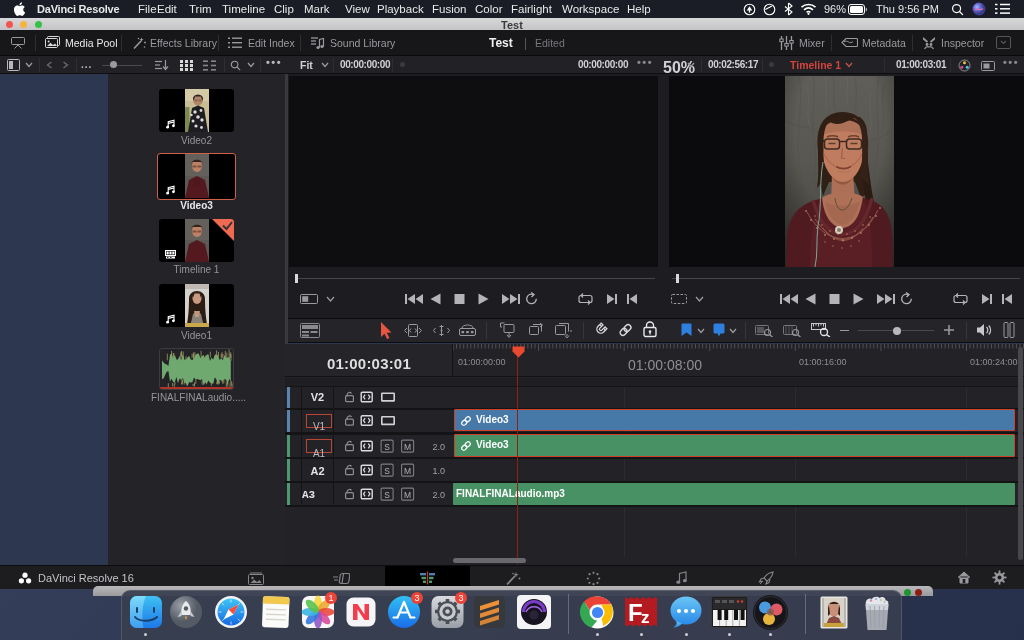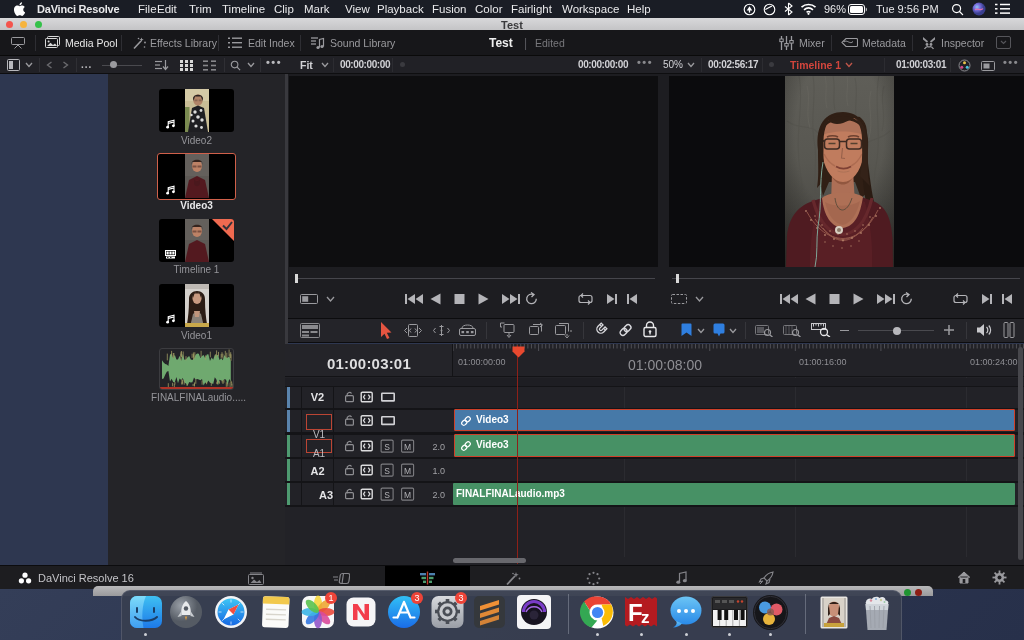--- a/index.html
+++ b/index.html
@@ -51,21 +51,21 @@
         <path d="M4 6.8 C6.7 4.4 10.3 4.4 13 6.8" stroke="#fff" stroke-width="1.6" fill="none"></path>
         <path d="M6.6 9.3 C7.7 8.4 9.3 8.4 10.4 9.3" stroke="#fff" stroke-width="1.6" fill="none"></path>
         <circle cx="8.5" cy="10.8" r="1.1" fill="#fff"></circle>
       </svg>
     <span class="abs" style="left:824px;top:3px;font-size:11px;">96%</span>
     <svg class="abs" style="left:848px;top:3.5px" width="20" height="11" viewBox="0 0 20 11">
         <rect x="0.5" y="0.5" width="16" height="10" rx="2.5" fill="none" stroke="#fff" stroke-width="1"></rect>
         <rect x="2" y="2" width="13" height="7" rx="1.5" fill="#fff"></rect>
         <path d="M17.8 3.5 c1.2.3 1.2 3.7 0 4z" fill="#fff"></path>
       </svg>
-    <span class="abs" style="left:876px;top:2.5px;font-size:11px;">Tue 9:56 PM</span>
+    <span class="abs" style="left:876px;top:2.5px;font-size:11px;">Thu 9:56 PM</span>
     <svg class="abs" style="left:951px;top:2.5px" width="13" height="13" viewBox="0 0 14 14">
         <circle cx="6" cy="6" r="4.3" fill="none" stroke="#fff" stroke-width="1.3"></circle>
         <line x1="9.2" y1="9.2" x2="12.5" y2="12.5" stroke="#fff" stroke-width="1.4" stroke-linecap="round"></line>
       </svg>
     <svg class="abs" style="left:972px;top:2px" width="14" height="14" viewBox="0 0 14 14">
         <defs>
           <radialGradient id="siri" cx="35%" cy="35%">
             <stop offset="0%" stop-color="#8ec8f2"></stop>
             <stop offset="45%" stop-color="#7a6fe0"></stop>
             <stop offset="100%" stop-color="#3a3f8f"></stop>
@@ -246,21 +246,21 @@
     <svg class="abs" style="left:321px;top:6px" width="8" height="6" viewBox="0 0 8 6">
         <path d="M1 1 L4 4.5 L7 1" stroke="#9a9a9e" stroke-width="1.3" fill="none"></path>
       </svg>
     <div class="abs" style="left:333px;top:2px;width:1px;height:14px;background:#2c2c31;"></div>
     <span class="abs" style="left:340px;top:3px;color:#d2d2d6;font-weight:bold;font-size:10px;letter-spacing:-0.4px;">00:00:00:00</span>
     <div class="abs" style="left:392px;top:2px;width:1px;height:14px;background:#2c2c31;"></div>
     <div class="abs" style="left:400px;top:6px;width:5px;height:5px;border-radius:50%;background:#3a3a3f;"></div>
     <span class="abs" style="left:578px;top:3px;color:#d2d2d6;font-weight:bold;font-size:10px;letter-spacing:-0.4px;">00:00:00:00</span>
     <span class="abs" style="left:637px;top:0px;color:#8a8a8e;font-weight:bold;letter-spacing:1.5px;font-size:11px;">•••</span>
 
-    <span class="abs" style="left:663px;top:3px;color:#d2d2d6;font-weight:normal;font-size:10px;">50%</span>
+    <span class="abs" style="left:663px;top:3px;color:#d2d2d6;font-weight:bold;font-size:16px;">50%</span>
     <div class="abs" style="left:701px;top:2px;width:1px;height:14px;background:#2c2c31;"></div>
     <svg class="abs" style="left:687px;top:6px" width="8" height="6" viewBox="0 0 8 6">
         <path d="M1 1 L4 4.5 L7 1" stroke="#9a9a9e" stroke-width="1.3" fill="none"></path>
       </svg>
     <span class="abs" style="left:708px;top:3px;color:#d2d2d6;font-weight:bold;font-size:10px;letter-spacing:-0.4px;">00:02:56:17</span>
     <div class="abs" style="left:762px;top:2px;width:1px;height:14px;background:#2c2c31;"></div>
     <div class="abs" style="left:769px;top:6px;width:5px;height:5px;border-radius:50%;background:#3a3a3f;"></div>
     <span class="abs" style="left:790px;top:3px;color:#d1453c;font-size:10.5px;font-weight:bold;">Timeline 1</span>
     <svg class="abs" style="left:845px;top:6px" width="8" height="6" viewBox="0 0 8 6">
         <path d="M1 1 L4 4.5 L7 1" stroke="#c0564a" stroke-width="1.3" fill="none"></path>
@@ -942,24 +942,24 @@
   
   <div class="abs" style="left:286.5px;top:387px;width:3.5px;height:20.5px;background:#5a84ad;"></div>
   <div class="abs" style="left:286.5px;top:409.5px;width:3.5px;height:22px;background:#5a84ad;"></div>
   <div class="abs" style="left:286.5px;top:435px;width:3.5px;height:22px;background:#4e9a70;"></div>
   <div class="abs" style="left:286.5px;top:459px;width:3.5px;height:22px;background:#4e9a70;"></div>
   <div class="abs" style="left:286.5px;top:483.3px;width:3.5px;height:22px;background:#4e9a70;"></div>
   <div class="abs" style="left:301px;top:387px;width:1px;height:118px;background:#141417;"></div>
   <div class="abs" style="left:333px;top:387px;width:1px;height:118px;background:#141417;"></div>
 
   <div class="abs" style="left:302px;top:391px;width:31px;text-align:center;color:#e4e4e6;font-size:11px;font-weight:bold;">V2</div>
-  <div class="abs" style="left:306px;top:413.5px;width:26px;height:14px;border:1px solid #bb4534;color:#bcbcc0;font-size:10px;text-align:center;padding-top:14px;">V1</div>
+  <div class="abs" style="left:306px;top:413.5px;width:26px;height:14px;border:1px solid #bb4534;color:#bcbcc0;font-size:10px;text-align:center;padding-top:6px;">V1</div>
   <div class="abs" style="left:306px;top:439px;width:26px;height:14px;border:1px solid #bb4534;color:#bcbcc0;font-size:10px;text-align:center;padding-top:8px;">A1</div>
   <div class="abs" style="left:302px;top:464.5px;width:31px;text-align:center;color:#e4e4e6;font-size:11px;font-weight:bold;">A2</div>
-  <div class="abs" style="left:302px;top:488.5px;width:31px;text-align:right;color:#e4e4e6;font-size:11px;font-weight:bold;">A3</div>
+  <div class="abs" style="left:302px;top:488.5px;width:31px;text-align:left;color:#e4e4e6;font-size:11px;font-weight:bold;font-family:Liberation Mono, monospace;">A3</div>
 
   
   <svg class="abs" style="left:285px;top:377px;width:168px;height:130px" viewBox="0 0 168 130">
     <defs>
       <g id="lk">
           <rect x="0.6" y="4.2" width="7.8" height="6" rx="1" fill="none" stroke="#8e8e92" stroke-width="1.2"></rect>
           <path d="M2.2 4.2 V3.4 a2.5 2.5 0 0 1 4.8 -0.8" fill="none" stroke="#8e8e92" stroke-width="1.2" transform="rotate(-15 4.5 4)"></path>
         </g>
       <g id="asel">
           <rect x="0.7" y="0.7" width="11" height="9.6" rx="1.2" fill="none" stroke="#dcdcde" stroke-width="1.4"></rect>

